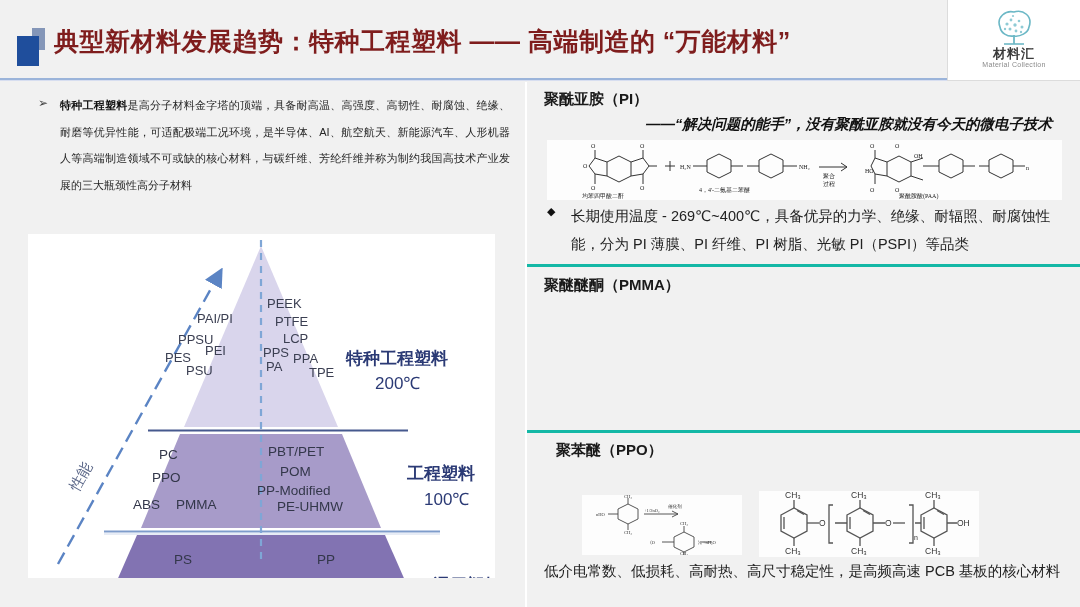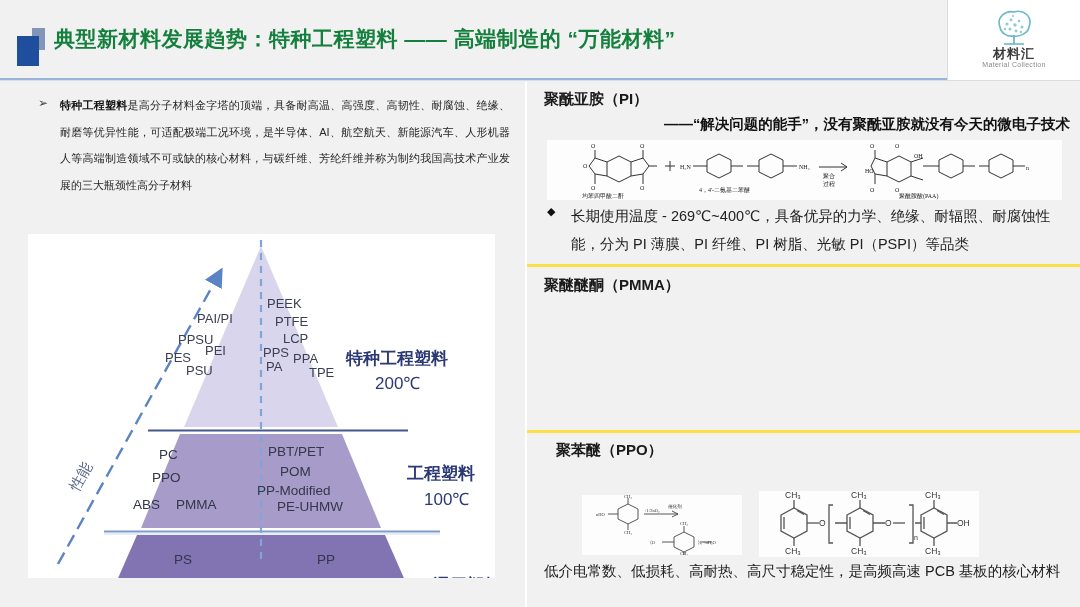--- a/index.html
+++ b/index.html
@@ -11,37 +11,37 @@
   }
   .slide{position:relative;width:1080px;height:607px;background:#f1f1f1;}
 
   
   .header{position:absolute;left:0;top:0;width:1080px;height:80px;background:#f1f1f1;}
   .hdr-mark{position:absolute;left:17px;top:28px;width:28px;height:38px;}
   .hdr-mark .sq-dark{position:absolute;left:0;top:8px;width:22px;height:30px;background:#1f4e9c;}
   .hdr-mark .sq-light{position:absolute;left:15px;top:0px;width:13px;height:22px;background:#8496b8;}
   .hdr-title{
     position:absolute;left:54px;top:25px;
-    font-size:21px;font-weight:bold;color:#15803d;
+    font-size:25px;font-weight:bold;color:#7f1d1d;
     letter-spacing:0.5px;white-space:nowrap;
   }
   .hdr-rule{position:absolute;left:0;top:78px;width:960px;height:2px;background:#9bb4da;}
   .hdr-rule2{position:absolute;left:0;top:80px;width:960px;height:1px;background:#d7def0;}
 
   .logo-box{position:absolute;right:0;top:0;width:112px;height:80px;background:#ffffff;
             border-left:1px solid #dcdcdc;border-bottom:1px solid #dcdcdc;padding-left:20px;}
   .logo-tree{position:absolute;left:50%;top:7px;transform:translateX(-50%);}
   .logo-cn{position:absolute;left:0;right:0;top:45px;text-align:center;font-size:13px;
            font-weight:bold;color:#3b3b3b;letter-spacing:1px;}
   .logo-en{position:absolute;left:0;right:0;top:61px;text-align:center;font-size:7px;
            color:#8a8a8a;letter-spacing:.3px;}
 
   
   .col-left{position:absolute;left:0;top:82px;width:525px;height:525px;background:#f1f1f1;}
-  .col-right{position:absolute;left:527px;top:82px;width:553px;height:525px;background:#fde047;}
+  .col-right{position:absolute;left:527px;top:82px;width:553px;height:525px;background:#14b8a6;}
   .col-div{position:absolute;left:525px;top:82px;width:2px;height:525px;background:#ffffff;}
 
   
   .bullet-block{position:absolute;left:30px;top:10px;width:480px;}
   .bullet-arrow{position:absolute;left:8px;top:4px;font-size:12px;color:#444;}
   .bullet-text{margin-left:30px;font-size:11px;line-height:26.5px;color:#262626;
                text-align:justify;}
   .bullet-text b{font-weight:bold;color:#111;}
 
   
@@ -51,21 +51,21 @@
   
   .sec{position:relative;background:#f1f1f1;}
   .sec-title{font-size:15px;font-weight:bold;color:#1a1a1a;margin:0;padding:0;}
   .sec-sub{font-size:14.5px;font-weight:bold;color:#111;text-align:right;}
 
   .diamond{display:inline-block;font-size:11px;color:#111;vertical-align:2px;}
 
   
   #sec-pi{position:absolute;left:0;top:0;width:553px;height:182px;}
   #sec-pi .sec-title{position:absolute;left:17px;top:8px;}
-  #sec-pi .sec-sub{position:absolute;right:10px;top:33px;width:520px;}
+  #sec-pi .sec-sub{position:absolute;right:28px;top:33px;width:520px;font-style:italic;}
   #pi-chem{position:absolute;left:20px;top:58px;width:515px;height:60px;}
   #pi-bullet{position:absolute;left:17px;top:120px;width:525px;}
   #pi-bullet .bl-mark{position:absolute;left:3px;top:3px;}
   #pi-bullet .bl-txt{margin-left:27px;font-size:14.5px;line-height:28px;color:#222;}
 
   
   #sec-peek{position:absolute;left:0;top:185px;width:553px;height:163px;}
   #sec-peek .sec-title{position:absolute;left:17px;top:9px;}
   #sec-peek .sec-sub{position:absolute;right:10px;top:44px;width:520px;}
 

